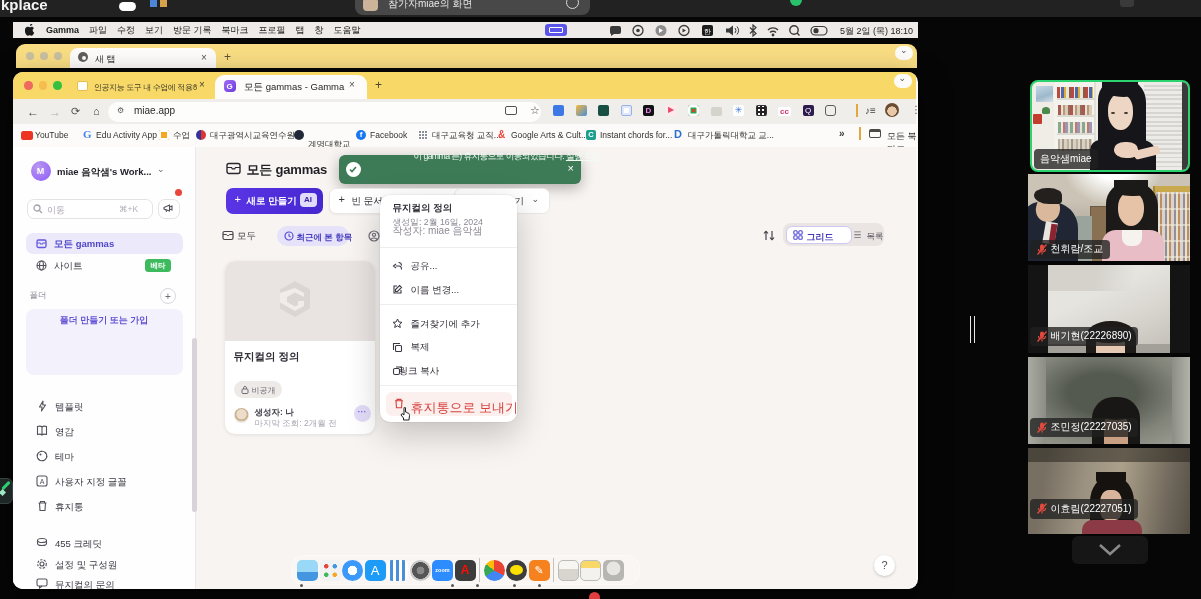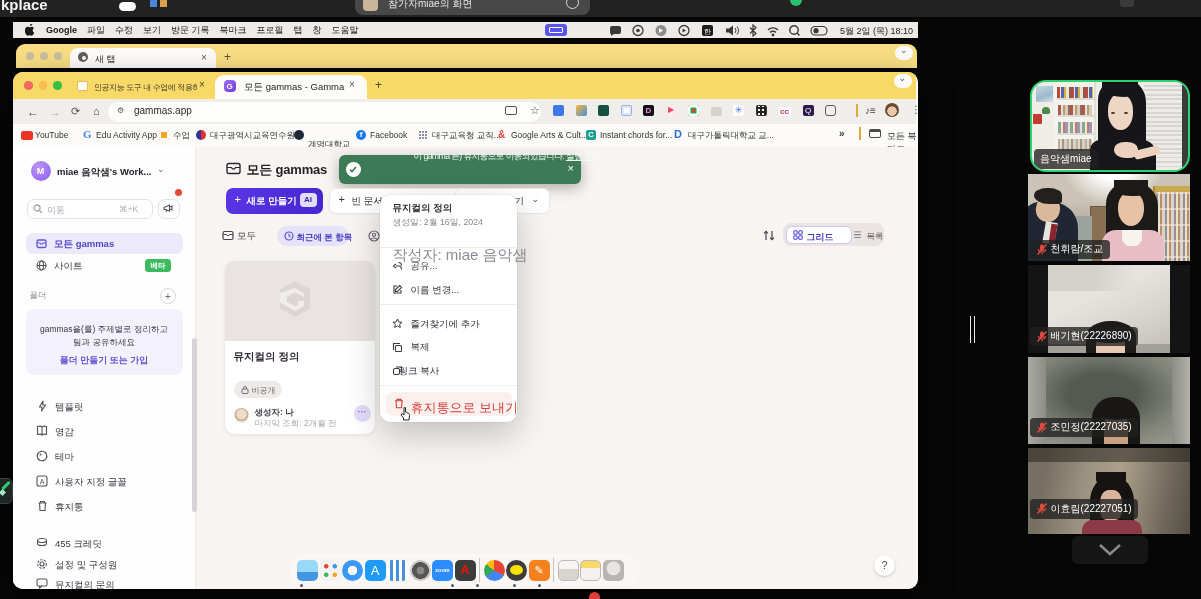--- a/index.html
+++ b/index.html
@@ -23,21 +23,21 @@
 <div class="a" style="left:566px;top:-4px;width:13px;height:13px;border-radius:50%;border:1.5px solid #dadada;"></div>
 <div class="a" style="left:790px;top:0;width:12px;height:6px;background:#29c16b;border-radius:0 0 6px 6px;"></div>
 <div class="a" style="left:1120px;top:0;width:14px;height:7px;background:#3a3a3a;border-radius:0 0 3px 3px;"></div>
 
 
 <div class="a" style="left:12.5px;top:22px;width:905px;height:15.5px;background:#edeae7;"></div>
 <div class="a menubar-left" style="left:25px;top:24px;height:12px;color:#1b1b1b;font-size:9px;display:flex;gap:10px;align-items:center;">
   <svg width="11" height="12" viewBox="0 0 11 12" style="margin-top:-1px">
       <path d="M7.6 1.1c-.5.6-1.3 1-2 1-.1-.8.3-1.6.7-2.1.5-.6 1.4-1 2.1-1 .1.8-.3 1.5-.8 2.1zM8.4 3c-1.2-.1-2.2.7-2.8.7-.6 0-1.4-.6-2.4-.6C2 3.1.9 3.8.3 4.9c-1.1 2-.3 4.9.8 6.5.5.8 1.2 1.7 2 1.6.8 0 1.1-.5 2.1-.5s1.3.5 2.1.5c.9 0 1.5-.8 2-1.6.6-.9.9-1.8.9-1.8s-1.7-.7-1.7-2.6C8.5 5.4 9.8 4.7 9.9 4.6 9.1 3.4 8 3 8.4 3z" fill="#1b1b1b" transform="scale(0.9)"></path>
     </svg>
-  <b>Google</b>
+  <b>Gamma</b>
     <span>파일</span>
     <span>수정</span>
     <span>보기</span>
     <span>방문 기록</span>
     <span>북마크</span>
     <span>프로필</span>
     <span>탭</span>
     <span>창</span>
     <span>도움말</span>
 </div>
@@ -99,21 +99,21 @@
   <div class="a" style="left:880.5px;top:2.6px;width:18px;height:14px;background:#fdfcfa;border-radius:7px;"></div>
   <div class="a" style="left:885.5px;top:1.6px;font-size:9px;color:#555;">⌄</div>
 
   <div class="a" style="left:0;top:27.1px;width:903px;height:25.5px;background:#f0eeea;"></div>
   <div class="a toolbar-ic" style="left:14px;top:33px;color:#4d4a44;font-size:12px;">←</div>
   <div class="a toolbar-ic" style="left:36px;top:33px;color:#b4b0a8;font-size:12px;">→</div>
   <div class="a toolbar-ic" style="left:58px;top:33px;color:#4d4a44;font-size:11px;">⟳</div>
   <div class="a toolbar-ic" style="left:80px;top:33px;color:#4d4a44;font-size:11px;">⌂</div>
   <div class="a" style="left:95px;top:29.8px;width:433px;height:20px;background:#fdfdfc;border-radius:10px;"></div>
   <div class="a" style="left:104px;top:34.5px;width:11px;height:10px;color:#555;font-size:8px;">⚙</div>
-  <div class="a" style="left:121px;top:33.5px;font-size:10px;color:#2a2926;">gammas.app</div>
+  <div class="a" style="left:121px;top:33.5px;font-size:10px;color:#2a2926;">miae.app</div>
   <div class="a" style="left:492px;top:34px;width:12px;height:9px;border:1.2px solid #55524c;border-radius:2px;"></div>
   <div class="a" style="left:517px;top:32.5px;font-size:11px;color:#55524c;">☆</div>
 
   <div class="a row" style="left:540px;top:33.5px;gap:11.5px;">
     <div style="width:11px;height:11px;border-radius:2px;background:#3e78e7"></div>
     <div style="width:11px;height:11px;border-radius:2px;background:linear-gradient(135deg,#f6b73c,#4a90d9)"></div>
     <div style="width:11px;height:11px;border-radius:2px;background:#174f43"></div>
     <div style="width:11px;height:11px;border-radius:2px;background:#fff;border:1px solid #9ab2e8;box-shadow:inset 0 0 0 2px #dfe8fb"></div>
     <div style="width:11px;height:11px;border-radius:2px;background:#111;color:#e8e;font-size:8px;text-align:center;line-height:11px;font-weight:bold">D</div>
     <div style="width:11px;height:11px;border-radius:2px;background:#fdeaea;color:#e84a6f;font-size:8px;text-align:center;line-height:10px">▶</div>
@@ -184,21 +184,20 @@
     <svg class="a" style="left:23px;top:113px" width="11" height="11" viewBox="0 0 11 11">
         <circle cx="5.5" cy="5.5" r="4.5" fill="none" stroke="#57545e" stroke-width="1.1"></circle>
         <ellipse cx="5.5" cy="5.5" rx="2" ry="4.5" fill="none" stroke="#57545e" stroke-width="1.1"></ellipse>
         <line x1="1" y1="5.5" x2="10" y2="5.5" stroke="#57545e" stroke-width="1.1"></line>
       </svg>
     <div class="a" style="left:41px;top:112.5px;font-size:9.5px;color:#3a3741;">사이트</div>
     <div class="a" style="left:132px;top:112px;width:26px;height:13px;border-radius:3.5px;background:#3dba5d;color:#fff;font-size:7.5px;font-weight:bold;text-align:center;line-height:13px;">베타</div>
     <div class="a" style="left:16.5px;top:143px;font-size:8.5px;color:#8e8a95;">폴더</div>
     <div class="a" style="left:147px;top:141px;width:16px;height:16px;border-radius:50%;border:1px solid #d9d6de;color:#6f6b76;font-size:10px;text-align:center;line-height:15px;">+</div>
     <div class="a" style="left:12.5px;top:161.5px;width:157px;height:66px;background:#f3f1fb;border-radius:8px;text-align:center;">
-      <div style="margin-top:14px;font-size:8.5px;color:#3b3844;line-height:13px;">gammas을(를) 주제별로 정리하고<br>팀과 공유하세요</div>
       <div style="margin-top:5px;font-size:9px;font-weight:bold;color:#6353d6;">폴더 만들기 또는 가입</div>
     </div>
     <svg class="a" style="left:24px;top:252.5px" width="11" height="12" viewBox="0 0 11 12">
         <path d="M6 1 L2.5 7 L5 7 L4.5 11 L8.5 5 L5.8 5 Z" fill="none" stroke="#55525c" stroke-width="1.1" stroke-linejoin="round"></path>
       </svg>
     <div class="a" style="left:42px;top:253.5px;font-size:9.5px;color:#3a3741;">템플릿</div>
     <svg class="a" style="left:23px;top:278px" width="12" height="11" viewBox="0 0 12 11">
         <path d="M6 2 C5 1 3 1 1.5 1.5 L1.5 9.5 C3 9 5 9 6 10 C7 9 9 9 10.5 9.5 L10.5 1.5 C9 1 7 1 6 2 Z M6 2 L6 10" fill="none" stroke="#55525c" stroke-width="1.1"></path>
       </svg>
     <div class="a" style="left:42px;top:278.5px;font-size:9.5px;color:#3a3741;">영감</div>
@@ -307,21 +306,21 @@
       </svg>
     <div class="a" style="left:56px;top:238px;font-size:8px;color:#6e6a75;">비공개</div>
     <div class="a" style="left:38.5px;top:261px;width:15px;height:15px;border-radius:50%;background:radial-gradient(circle at 50% 42%,#ecdcca 42%,#cbb392 47% 58%,#eae5dc 62%);"></div>
     <div class="a" style="left:59px;top:260px;font-size:8.5px;font-weight:bold;color:#45424c;">생성자: 나</div>
     <div class="a" style="left:59px;top:271px;font-size:8.5px;color:#aaa6b0;">마지막 조회: 2개월 전</div>
     <div class="a" style="left:158px;top:257.5px;width:17px;height:17px;border-radius:50%;background:#e2dcf8;color:#7a68e8;font-size:9px;font-weight:bold;text-align:center;line-height:14px;">···</div>
 
     <div class="a" style="left:184.5px;top:48px;width:137px;height:227px;border-radius:10px;background:#fff;box-shadow:0 12px 34px rgba(0,0,0,.22),0 0 0 1px rgba(0,0,0,.04);"></div>
     <div class="a" style="left:197px;top:54.5px;font-size:9.5px;font-weight:bold;color:#2f2c35;">뮤지컬의 정의</div>
     <div class="a" style="left:197px;top:69.5px;font-size:8.8px;color:#8d8995;">생성일: 2월 16일, 2024</div>
-    <div class="a" style="left:197px;top:99px;font-size:15px;color:#8d8995;text-align:center;">작성자: miae 음악샘</div>
+    <div class="a" style="left:197px;top:77px;font-size:10px;color:#8d8995;text-align:center;">작성자: miae 음악샘</div>
     <div class="a" style="left:184.5px;top:99.5px;width:137px;height:1px;background:#efedf0;"></div>
     <svg class="a" style="left:196px;top:113.5px" width="11" height="10" viewBox="0 0 11 10">
         <path d="M4 3 L1.5 5 L4 7 M4 5 L7 5 C9 5 9.5 6.5 9.5 8.5" fill="none" stroke="#3c3944" stroke-width="1.1"></path>
         <path d="M6.5 1.5 C8.5 1.5 9.5 2.5 9.5 4.5" fill="none" stroke="#3c3944" stroke-width="1.1"></path>
       </svg>
     <div class="a" style="left:215px;top:113px;font-size:9.5px;color:#302d36;">공유...</div>
     <svg class="a" style="left:196px;top:137px" width="11" height="11" viewBox="0 0 11 11">
         <path d="M5 2 L2 2 L2 9 L9 9 L9 6" fill="none" stroke="#3c3944" stroke-width="1.1"></path>
         <path d="M7.5 1.5 L9.5 3.5 L5.5 7.5 L3.5 7.5 L3.5 5.5 Z" fill="none" stroke="#3c3944" stroke-width="1.1"></path>
       </svg>
@@ -402,21 +401,21 @@
       <g id="micoff">
         <rect x="3" y="0.5" width="4" height="6.5" rx="2" fill="#e04a3f"></rect>
         <path d="M1.5 5 C1.5 9 8.5 9 8.5 5" fill="none" stroke="#e04a3f" stroke-width="1.2"></path>
         <line x1="5" y1="8.5" x2="5" y2="10.5" stroke="#e04a3f" stroke-width="1.2"></line>
         <line x1="0.5" y1="10.5" x2="9.5" y2="0.5" stroke="#e04a3f" stroke-width="1.4"></line>
       </g>
     </defs>
   </svg>
 
 
-<div class="vt" style="top:79.5px;height:92.5px;left:1029.5px;width:160px;border:2.5px solid #2bd36e;border-radius:16px;background:#f0ede7;">
+<div class="vt" style="top:79.5px;height:92.5px;left:1029.5px;width:160px;border:2.5px solid #2bd36e;border-radius:8px;background:#f0ede7;">
   <div class="a" style="left:112px;top:0;width:40px;height:88px;background:repeating-linear-gradient(180deg,#ecebe7 0 2.5px,#d6d5d1 2.5px 4.5px);"></div>
   <div class="a" style="left:150px;top:0;width:10px;height:88px;background:#3a3a3a;"></div>
   <div class="a" style="left:4px;top:4px;width:17px;height:16px;background:linear-gradient(160deg,#c3d8e6,#9db8cc 60%,#d8e2e8);"></div>
   <div class="a" style="left:22px;top:0px;width:42px;height:88px;background:#f4f2ed;box-shadow:inset -2px 0 0 #e0ded8;"></div>
   <div class="a" style="left:25px;top:5px;width:36px;height:11px;background:repeating-linear-gradient(90deg,#b84a40 0 3px,#ece8e0 3px 4px,#5068a8 4px 7px,#d8b038 7px 9px,#e8e4da 9px 12px,#8a5a48 12px 14px);"></div>
   <div class="a" style="left:25px;top:16px;width:38px;height:2.5px;background:#dcd9d2;"></div>
   <div class="a" style="left:26px;top:23px;width:34px;height:10px;background:repeating-linear-gradient(90deg,#a85a50 0 3px,#e8e0d4 3px 5px,#b89a78 5px 7px,#d8ccb8 7px 10px,#986858 10px 12px);"></div>
   <div class="a" style="left:25px;top:33px;width:38px;height:2.5px;background:#dcd9d2;"></div>
   <div class="a" style="left:26px;top:40px;width:34px;height:11px;background:repeating-linear-gradient(90deg,#88a890 0 3px,#ece8de 3px 5px,#c87868 5px 7px,#9898b8 7px 10px,#e8e2d2 10px 12px);"></div>
   <div class="a" style="left:25px;top:51px;width:38px;height:2.5px;background:#dcd9d2;"></div>

